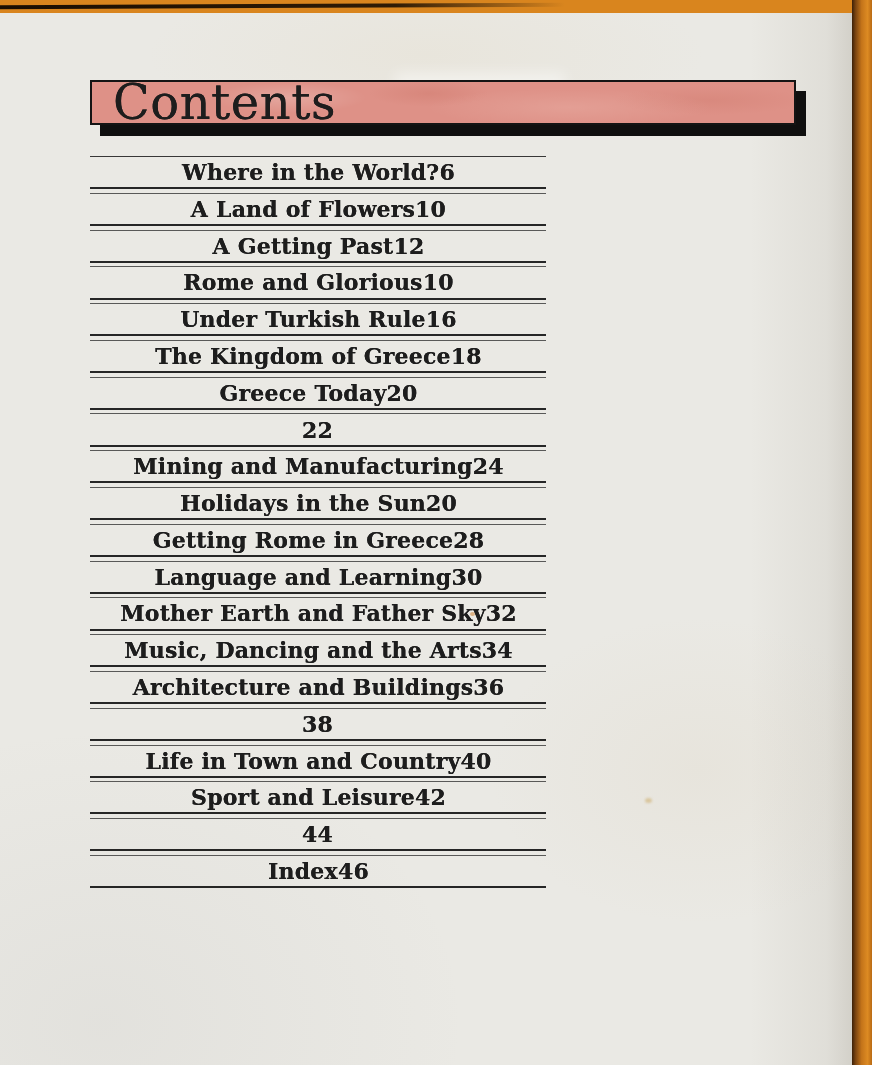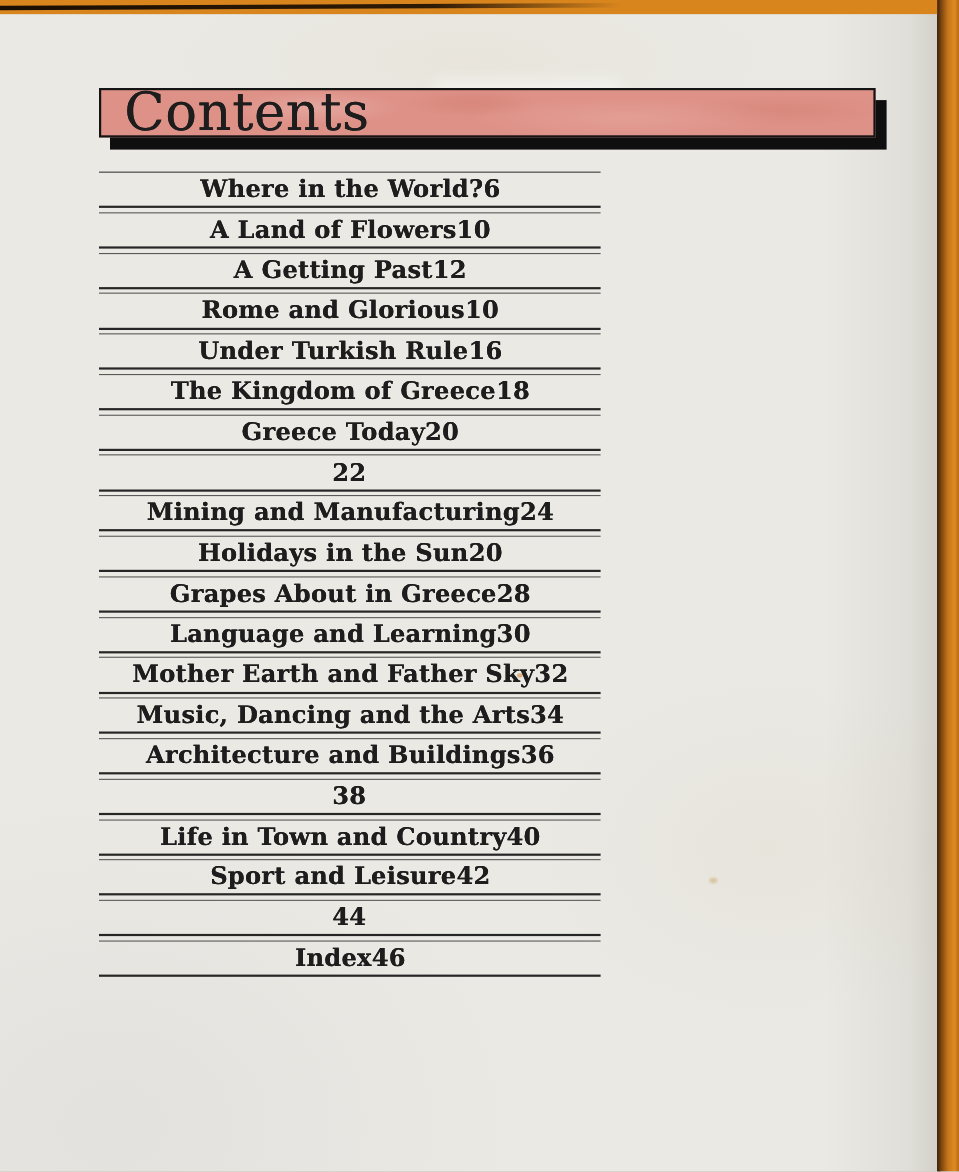--- a/index.html
+++ b/index.html
@@ -136,21 +136,21 @@
       </li>
       <li class="toc-row">
         <span class="toc-title">Mining and Manufacturing</span>
         <span class="toc-page">24</span>
       </li>
       <li class="toc-row">
         <span class="toc-title">Holidays in the Sun</span>
         <span class="toc-page">20</span>
       </li>
       <li class="toc-row">
-        <span class="toc-title">Grapes About in Greece</span>
+        <span class="toc-title">Getting Rome in Greece</span>
         <span class="toc-page">28</span>
       </li>
       <li class="toc-row">
         <span class="toc-title">Language and Learning</span>
         <span class="toc-page">30</span>
       </li>
       <li class="toc-row">
         <span class="toc-title">Mother Earth and Father Sky</span>
         <span class="toc-page">32</span>
       </li>

